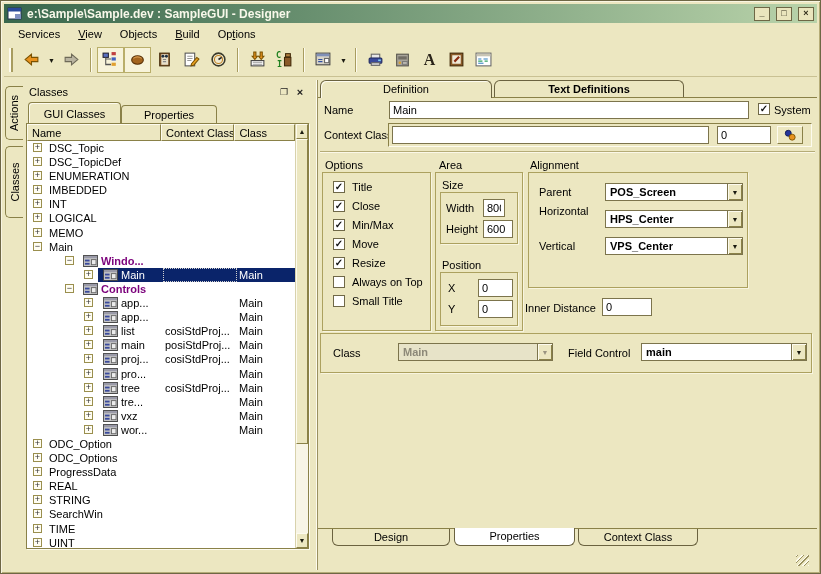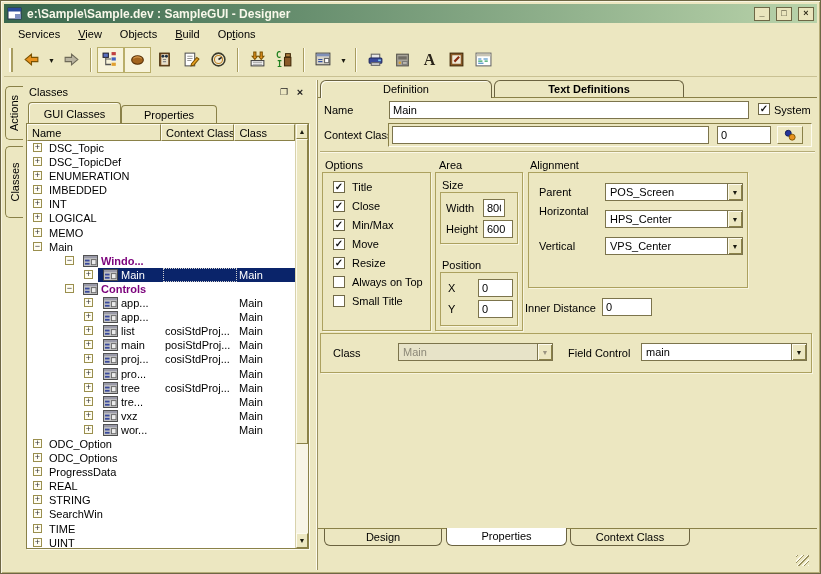--- a/index.html
+++ b/index.html
@@ -80,30 +80,30 @@
     padding:1px 3px;height:18px;}
   .sunken-group{position:absolute;border:1px solid;border-color:#8a8148 #fdfbee #fdfbee #8a8148;background:#ece7c1;}
   .cb{position:absolute;width:12px;height:12px;background:#fff;border:1px solid #6f6847;
     font-size:10px;line-height:10px;text-align:center;font-weight:bold;color:#111;}
   .groove{position:absolute;border-top:1px solid #b5ac77;border-bottom:1px solid #fbf8e8;height:0;}
   .gbox{position:absolute;border:1px solid #aca15f;box-shadow:1px 1px 0 #f8f5e0;}
   .cb-row{position:relative;height:19px;}
   .cb-row .cb{left:10px;top:2px;}
   .cb-row .cb-label{position:absolute;left:29px;top:2px;white-space:nowrap;}
   .combo{position:absolute;height:18px;background:#fff;border:1px solid #7c744c;display:flex;align-items:center;}
-  .combo .cval{flex:1;padding:0 4px;overflow:hidden;white-space:nowrap;}
+  .combo .cval{flex:1;padding:0 4px;overflow:hidden;white-space:nowrap;font-weight:bold;}
   .combo .cbtn{width:15px;height:100%;background:#ece7c1;border-left:1px solid #7c744c;
     box-shadow:inset 1px 1px 0 #fdfbee, inset -1px -1px 0 #8a8148;
     display:flex;align-items:center;justify-content:center;font-size:7px;color:#1a1a10;}
   .combo.disabled{background:#e7e3c8;}
   .combo.disabled .cval{color:#8c8878;}
   .combo.disabled .cbtn{color:#9a9480;}
   .btm-tabline{position:absolute;left:0;right:0;border-top:1px solid #8a8148;}
   .btm-tab{position:absolute;height:17px;background:#ece7c1;border:1px solid #6b6340;border-top:none;
-    border-radius:0 0 6px 6px;text-align:center;padding-top:2px;z-index:1;}
+    border-radius:0 0 6px 6px;text-align:center;padding-top:2px;z-index:1;margin-left:8px;}
   .btm-tab.active{background:#fff;z-index:3;height:18px;top:-1px;}
   .resize-grip{position:absolute;width:13px;height:11px;
     background:repeating-linear-gradient(135deg,#fdfbee 0 1px,#9a9160 1px 2px,#ece7c1 2px 4px);}
   u{text-decoration:underline;}
 </style>
 </head>
 <body>
 
 <div class="window">
 

